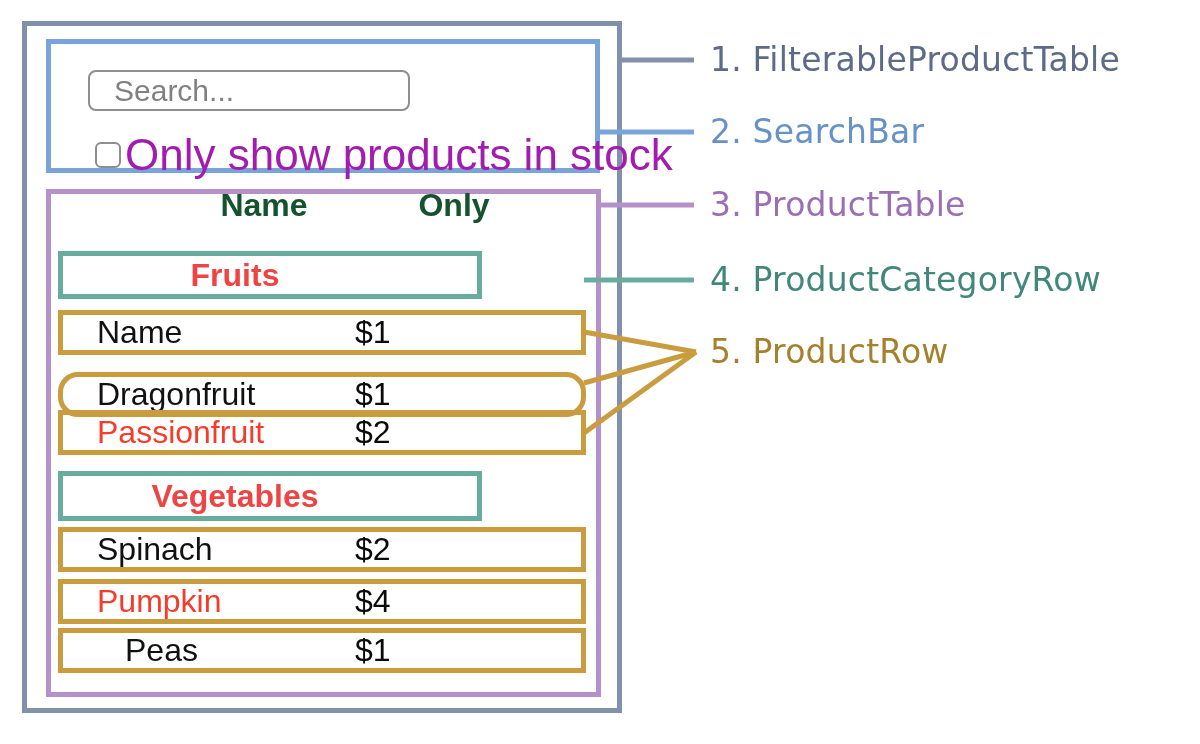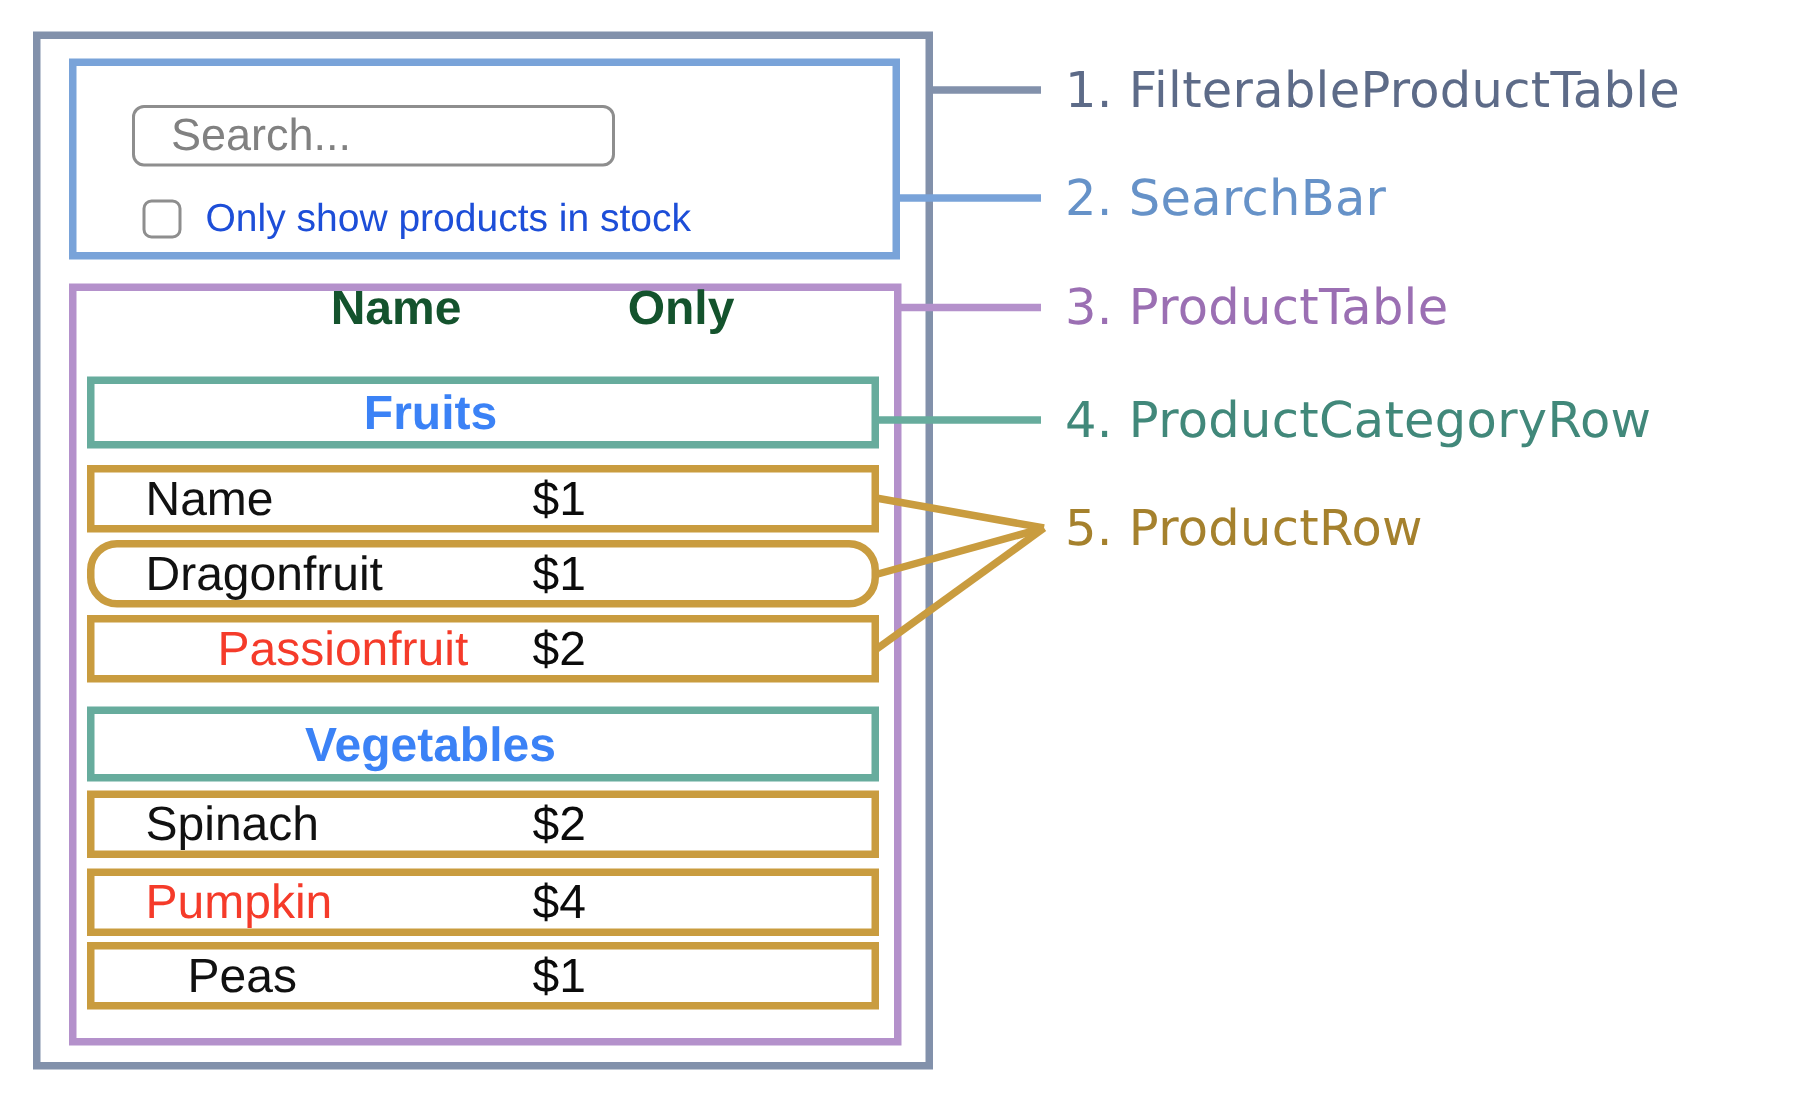--- a/index.html
+++ b/index.html
@@ -22,37 +22,37 @@
     box-sizing:border-box;border:2px solid #8e8e8e;border-radius:8px;
     font-family:"Liberation Sans", sans-serif;font-size:30px;color:#555;
     padding:0 0 0 24px;outline:none;background:#fff;
   }
   .search-input::placeholder{color:#818181;opacity:1;}
   .checkbox-row{position:absolute;left:95px;top:130px;display:flex;align-items:center;}
   .checkbox{
     width:26px;height:26px;box-sizing:border-box;flex:0 0 auto;
     border:2.5px solid #8e8e8e;border-radius:6px;background:#fff;
   }
-  .checkbox-label{margin-left:16px;font-size:26px;color:#1d4ed8;white-space:nowrap;}
+  .checkbox-label{margin-left:4px;font-size:44px;color:#a21caf;white-space:nowrap;}
 
   
   .col-header{
     position:absolute;top:187px;transform:translateX(-50%);
     font-size:32px;font-weight:bold;color:#14532d;white-space:nowrap;margin-left:44px;
   }
   .col-header.name{left:220px;}
   .col-header.price{left:410px;}
 
   
   .cat-row{
-    position:absolute;left:58px;width:528px;height:48px;box-sizing:border-box;
+    position:absolute;left:58px;width:424px;height:48px;box-sizing:border-box;
     border:5px solid var(--category);
     display:flex;align-items:center;justify-content:center;
     padding-right:70px;
-    font-size:32px;font-weight:bold;color:#3b82f6;
+    font-size:32px;font-weight:bold;color:#ef4444;
   }
   .prod-row{
     position:absolute;left:58px;width:528px;height:45px;box-sizing:border-box;
     border:5px solid var(--row);
     display:flex;align-items:center;
     font-size:32px;color:#111;
   }
   .prod-name{margin-left:34px;white-space:nowrap;}
   .prod-price{position:absolute;left:292px;color:#0b0b0b;white-space:nowrap;}
 
@@ -84,25 +84,25 @@
 
   <span class="col-header name">Name</span>
   <span class="col-header price">Only</span>
 
   <div class="cat-row" style="top:251px;">Fruits</div>
 
   <div class="prod-row" style="top:310px;">
     <span class="prod-name" style="color: rgb(17, 17, 17);">Name</span>
     <span class="prod-price">$1</span>
   </div>
-  <div class="prod-row" style="top:360px;border-radius:20px;">
+  <div class="prod-row" style="top:372px;border-radius:20px;">
     <span class="prod-name" style="color: rgb(17, 17, 17);">Dragonfruit</span>
     <span class="prod-price">$1</span>
   </div>
-  <div class="prod-row" style="top:410px;padding-left:48px;">
+  <div class="prod-row" style="top:410px;">
     <span class="prod-name" style="color: rgb(245, 59, 42);">Passionfruit</span>
     <span class="prod-price">$2</span>
   </div>
 
   <div class="cat-row" style="top:471px;height:50px;">Vegetables</div>
 
   <div class="prod-row" style="top:527px;">
     <span class="prod-name" style="color: rgb(17, 17, 17);">Spinach</span>
     <span class="prod-price">$2</span>
   </div>

